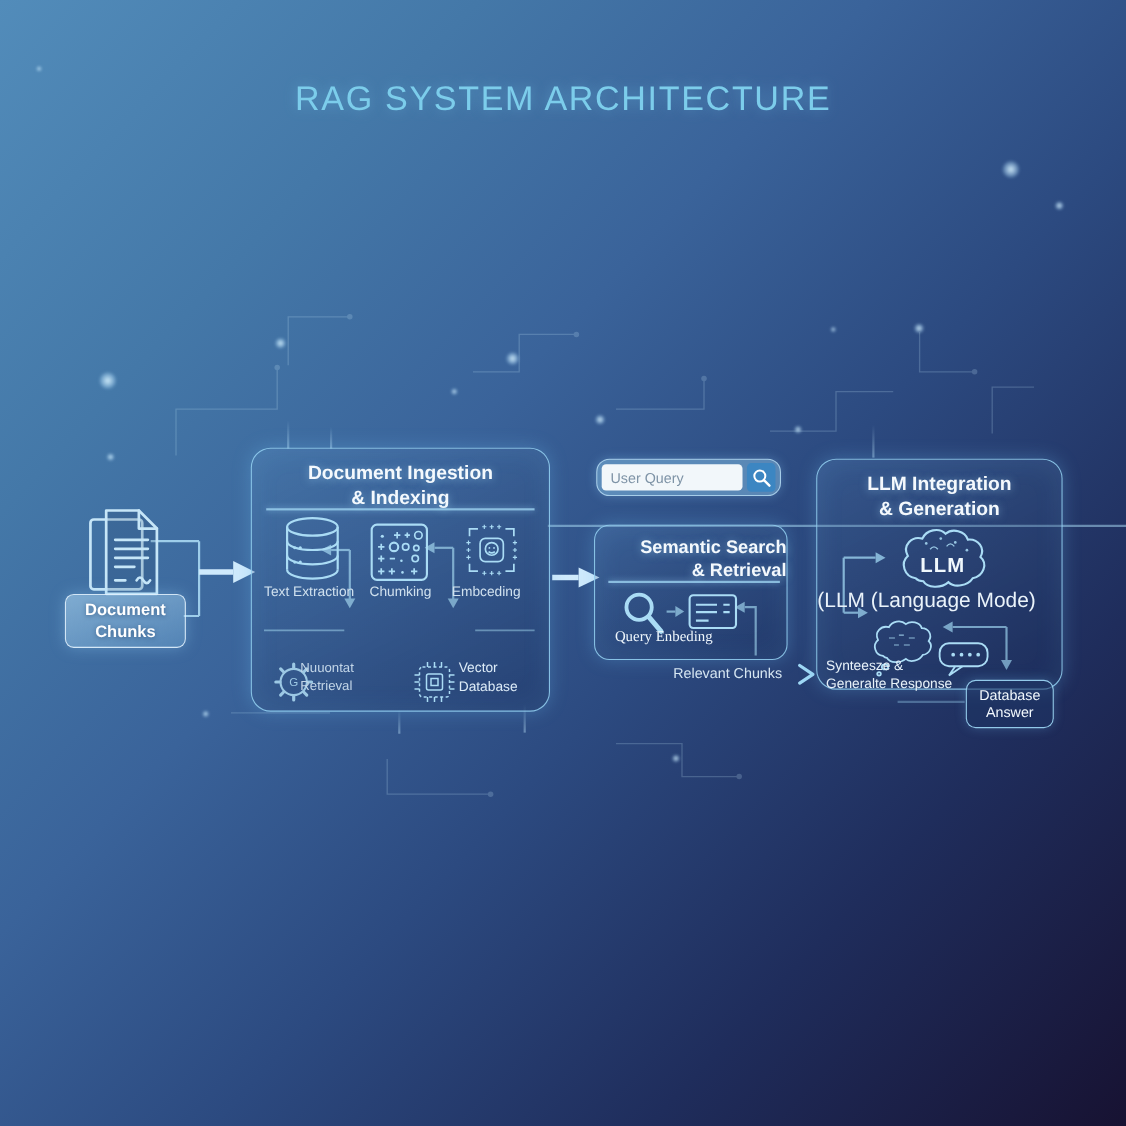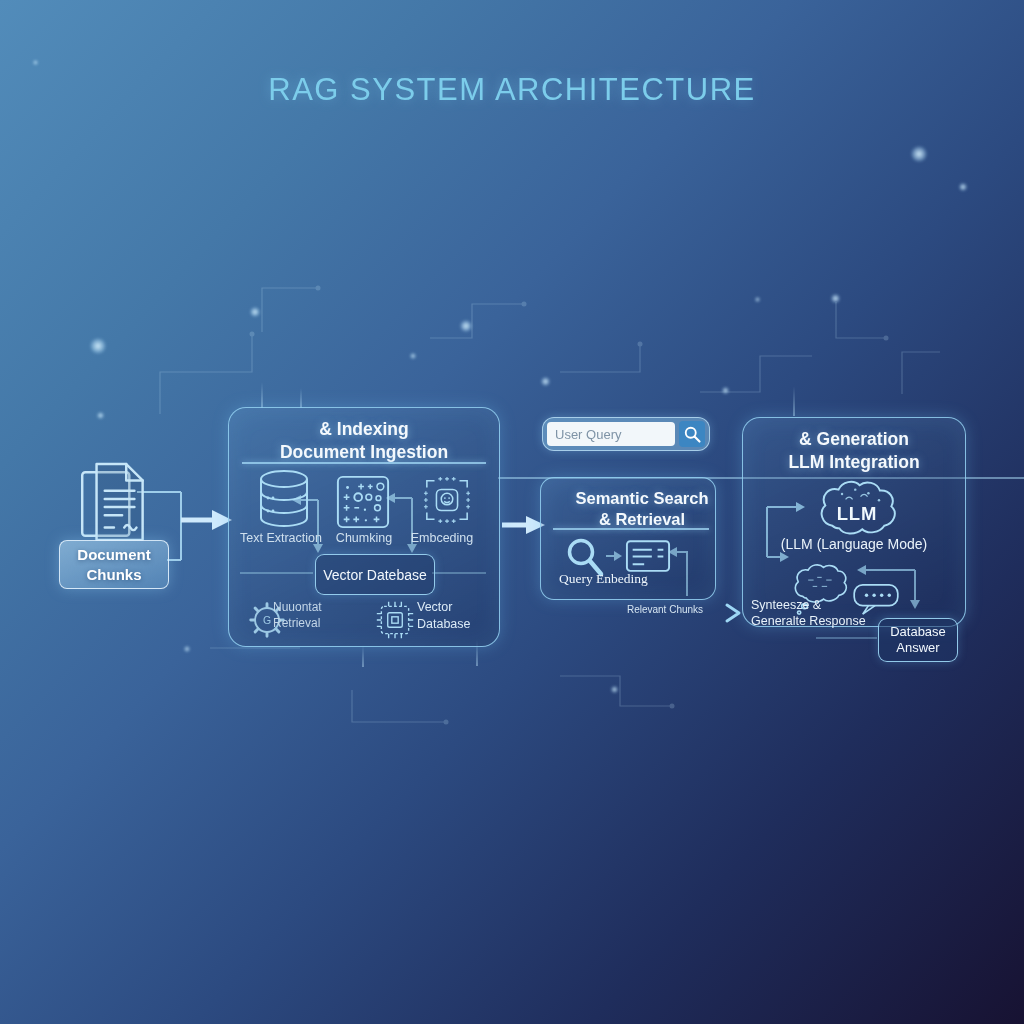--- a/index.html
+++ b/index.html
@@ -17,21 +17,21 @@
   .box{
     position:absolute;border:1.5px solid rgba(151,213,246,.85);border-radius:18px;
     background:linear-gradient(155deg,rgba(95,145,195,.20),rgba(25,45,90,.38));
     box-shadow:0 0 16px rgba(110,190,240,.28), inset 0 0 26px rgba(130,200,250,.10);
   }
   .box-head{
     position:absolute;left:0;right:0;top:10px;text-align:center;
     font-weight:bold;font-size:17.5px;line-height:1.3;color:#f4f9fd;
     text-shadow:0 1px 8px rgba(170,225,255,.5);
   }
-  .box-head.left{text-align:center;padding-left:28px;font-size:16.5px;}
+  .box-head.left{text-align:right;padding-left:28px;font-size:16.5px;}
   .divider{position:absolute;height:1.5px;background:rgba(160,215,245,.8);box-shadow:0 0 6px rgba(160,220,255,.6);}
   .step-label{position:absolute;font-size:12.5px;color:#cfe0ee;text-align:center;}
   .mini-box{
     position:absolute;border:1.5px solid rgba(160,218,248,.9);border-radius:9px;
     background:rgba(30,55,100,.35);display:flex;align-items:center;justify-content:center;
     color:#f2f8fd;font-size:14px;box-shadow:0 0 10px rgba(120,200,250,.25);
   }
   .foot-label{position:absolute;font-size:12px;line-height:1.35;color:#c3d6e8;}
   .foot-label.bright{color:#dcebf7;font-size:12.5px;}
   .corpus-box{
@@ -49,21 +49,21 @@
   }
   .uq-input{
     flex:1;height:24px;border:none;border-radius:4px;background:#f2f7fa;
     color:#7e93a6;font-size:13px;padding:0 8px;font-family:"Liberation Sans",sans-serif;outline:none;min-width:0;
   }
   .uq-btn{
     width:26px;height:26px;margin-left:4px;border-radius:4px;background:#3c86c2;
     display:flex;align-items:center;justify-content:center;cursor:pointer;flex:none;
   }
   .caption{position:absolute;color:#eef6fc;font-size:13.5px;font-family:Liberation Serif, serif;}
-  .subtitle{position:absolute;left:0;right:0;text-align:center;color:#eaf3fa;font-size:14px;}
+  .subtitle{position:absolute;left:0;right:0;text-align:left;color:#eaf3fa;font-size:19px;}
   .synth{position:absolute;color:#e8f2fa;font-size:12.5px;line-height:1.3;}
   .dot{
     position:absolute;border-radius:50%;
     background:radial-gradient(circle,rgba(215,242,255,.95),rgba(180,225,255,.35) 55%,transparent 75%);
     filter:blur(1.5px);
   }
   .streak{position:absolute;width:2px;background:linear-gradient(to top,rgba(190,228,250,.85),transparent);opacity:.5;filter:blur(.5px);}
   svg{display:block;}
   #wires{position:absolute;left:0;top:0;pointer-events:none;}
 </style>
@@ -173,22 +173,22 @@
       <path d="M27 30 H56 M27 38 H56 M27 46 H56 M27 54 H44 M27 66 H36"></path>
       <path d="M46 66 q3 -5 6 0 q3 5 6 0"></path>
     </svg>
   </div>
   <div class="corpus-box abs" style="left:59px;top:540px;width:108px;height:47px">
     <span>Document Chunks</span>
   </div>
 
   <div class="box" style="left:228px;top:407px;width:270px;height:238px">
     <div class="box-head">
+      <div>Document Ingestion</div>
       <div>&amp; Indexing</div>
-      <div>Document Ingestion</div>
     </div>
     <div class="divider" style="left:13px;right:13px;top:54px"></div>
 
     <div class="abs" style="left:26px;top:60px">
       <svg viewBox="0 0 58 64" width="58" height="64" fill="none" stroke="#aadcf5" stroke-width="2">
         <ellipse cx="29" cy="11" rx="23" ry="8"></ellipse>
         <path d="M6 11 V50 M52 11 V50"></path>
         <path d="M6 50 a23 8 0 0 0 46 0"></path>
         <path d="M6 24 a23 8 0 0 0 46 0"></path>
         <path d="M6 37 a23 8 0 0 0 46 0"></path>
@@ -243,23 +243,20 @@
         <circle cx="22.8" cy="23" r="0.9" fill="#aadcf5" stroke="none"></circle>
         <circle cx="27.2" cy="23" r="0.9" fill="#aadcf5" stroke="none"></circle>
         <path d="M22 26.5 q3 2.5 6 0"></path>
       </svg>
     </div>
 
     <div class="step-label" style="left:6px;top:123px;width:92px">Text Extraction</div>
     <div class="step-label" style="left:96px;top:123px;width:78px">Chumking</div>
     <div class="step-label" style="left:170px;top:123px;width:86px">Embceding</div>
 
-    <div class="mini-box" style="left:86px;top:146px;width:118px;height:39px">
-      <span>Vector Datebase</span>
-    </div>
 
     <div class="abs" style="left:16px;top:190px">
       <svg viewBox="0 0 46 46" width="44" height="44" fill="none" stroke="#9cc8e4" stroke-width="2">
         <circle cx="23" cy="23" r="12.5"></circle>
         <g stroke-width="3" stroke-linecap="round">
           <path d="M36 23 H40 M23 36 V40 M6 23 H10 M23 6 V10"></path>
           <path d="M32.5 32.5 L35.4 35.4 M13.5 32.5 L10.6 35.4 M13.5 13.5 L10.6 10.6 M32.5 13.5 L35.4 10.6"></path>
         </g>
         <text x="23" y="27" text-anchor="middle" font-size="11" fill="#9cc8e4" stroke="none" font-family="Liberation Sans, sans-serif">G</text>
       </svg>
@@ -308,26 +305,26 @@
     </div>
     <div class="abs" style="left:84px;top:61px">
       <svg viewBox="0 0 48 36" width="46" height="35" fill="none" stroke="#aadcf5" stroke-width="2">
         <rect x="2" y="2" width="44" height="31" rx="3.5"></rect>
         <path d="M8 11 H28 M34 11 H40 M8 18 H28 M34 18 H40 M8 26 H20"></path>
       </svg>
     </div>
     <div class="caption" style="left:18px;top:93px">Query Enbeding</div>
   </div>
 
-  <div class="abs" style="left:612px;top:604px;width:106px;text-align:center;font-size:10px;color:#d6e6f2">Relevant Chunks</div>
+  <div class="abs" style="left:612px;top:604px;width:106px;text-align:left;font-size:13px;color:#d6e6f2">Relevant Chunks</div>
 
   <div class="box" style="left:742px;top:417px;width:222px;height:208px">
     <div class="box-head">
+      <div>LLM Integration</div>
       <div>&amp; Generation</div>
-      <div>LLM Integration</div>
     </div>
 
     <div class="abs" style="left:70px;top:58px">
       <svg viewBox="0 0 100 74" width="88" height="66" fill="none" stroke="#aadcf5" stroke-width="2.2">
         <path d="M22 56 C10 54 6 40 14 33 C8 22 18 12 29 15 C33 6 46 3 53 10 C60 4 73 7 76 16 C87 15 94 25 89 34 C97 41 92 54 81 56 C76 64 62 66 56 60 C48 67 34 66 30 59 C27 59 24 58 22 56 Z"></path>
         <g stroke-width="1.4" opacity="0.85">
           <circle cx="33" cy="20" r="1.4" fill="#aadcf5" stroke="none"></circle>
           <circle cx="48" cy="15" r="1.4" fill="#aadcf5" stroke="none"></circle>
           <circle cx="63" cy="19" r="1.4" fill="#aadcf5" stroke="none"></circle>
           <circle cx="75" cy="27" r="1.4" fill="#aadcf5" stroke="none"></circle>

